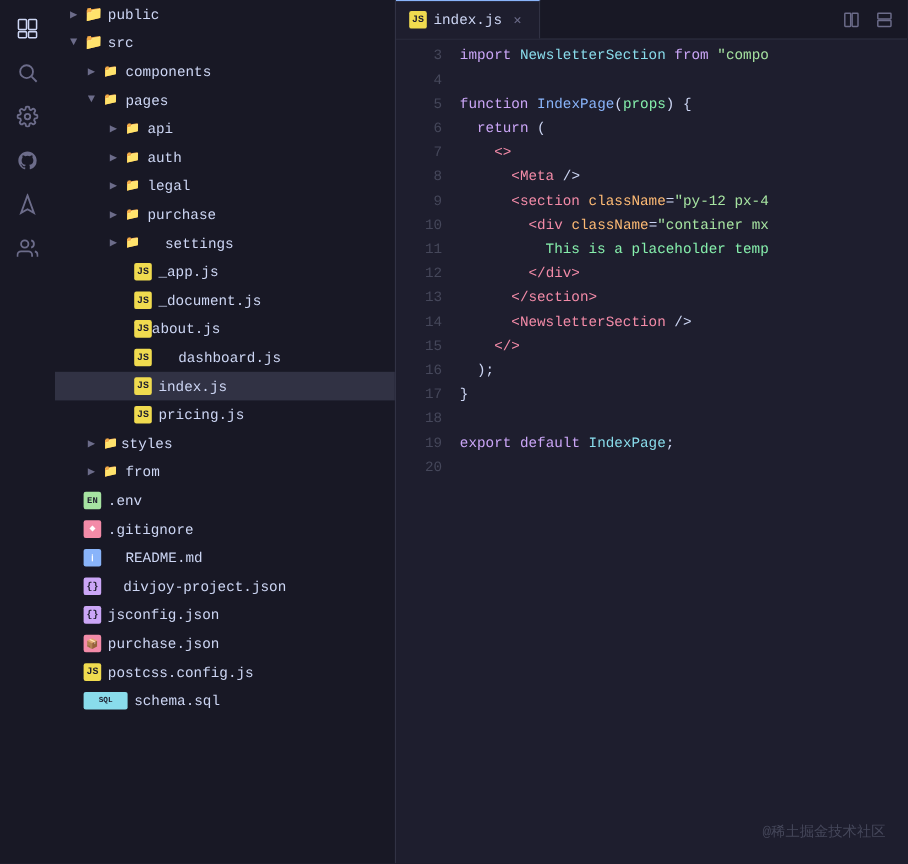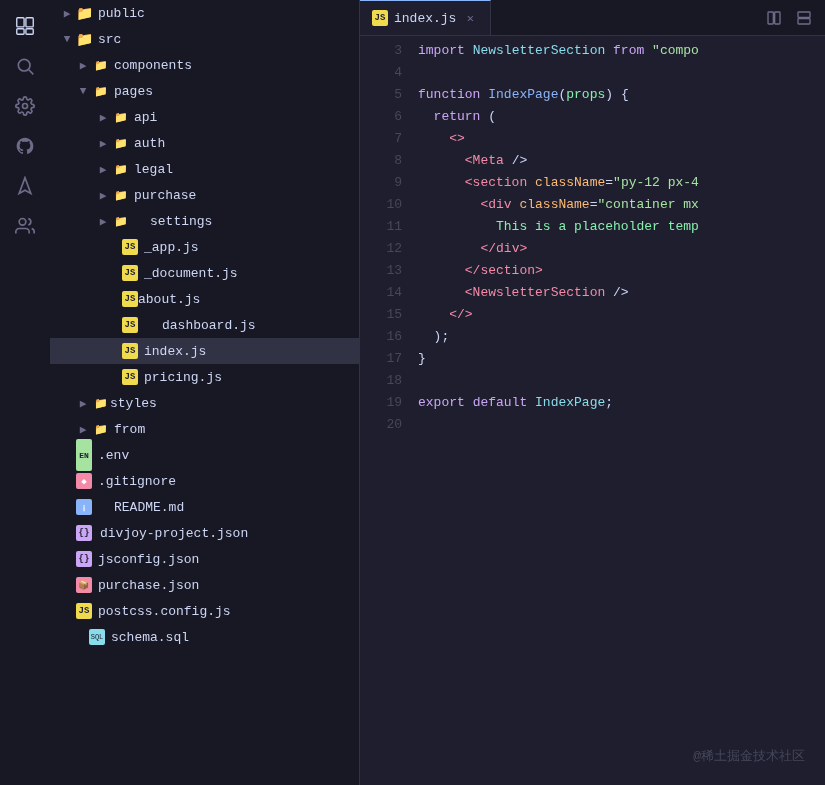--- a/index.html
+++ b/index.html
@@ -99,21 +99,21 @@
       display: inline-flex;
       align-items: center;
       justify-content: center;
     }
     .icon-env {
       background: #a6e3a1;
       color: #1e1e2e;
       font-size: 8px;
       font-weight: bold;
       width: 16px;
-      height: 32px;
+      height: 16px;
       border-radius: 2px;
       display: inline-flex;
       align-items: center;
       justify-content: center;
     }
     .icon-git {
       background: #f38ba8;
       color: white;
       font-size: 9px;
       font-weight: bold;
@@ -133,28 +133,27 @@
       height: 16px;
       border-radius: 2px;
       display: inline-flex;
       align-items: center;
       justify-content: center;
     }
     .icon-sql {
       background: #89dceb;
       color: #1e1e2e;
       font-size: 7px;
-      font-weight: normal;
-      width: 16px;
-      height: 16px;
-      border-radius: 2px;
-      display: inline-flex;
-      align-items: center;
-      justify-content: center;
-      margin-left: 13px;
+      font-weight: bold;
+      width: 40px;
+      height: 16px;
+      border-radius: 2px;
+      display: inline-flex;
+      align-items: center;
+      justify-content: center;
     }
     .icon-pkg {
       background: #f38ba8;
       color: white;
       font-size: 8px;
       font-weight: bold;
       width: 16px;
       height: 16px;
       border-radius: 2px;
       display: inline-flex;
@@ -437,21 +436,21 @@
 
   <div class="tree-item" style="padding-left:8px">
     <span class="tree-icon"></span>
     <span class="icon-md">ℹ</span>
     <span style="margin-left:22px">README.md</span>
   </div>
 
   <div class="tree-item" style="padding-left:8px">
     <span class="tree-icon"></span>
     <span class="icon-json" style="background:#cba6f7; font-size:9px">{}</span>
-    <span style="margin-left:8px">divjoy-project.json</span>
+    <span style="margin-left:20px">divjoy-project.json</span>
   </div>
 
   <div class="tree-item" style="padding-left:8px">
     <span class="tree-icon"></span>
     <span class="icon-json" style="background:#cba6f7; font-size:9px">{}</span>
     <span style="margin-left:6px">jsconfig.json</span>
   </div>
 
   <div class="tree-item" style="padding-left:8px">
     <span class="tree-icon"></span>

